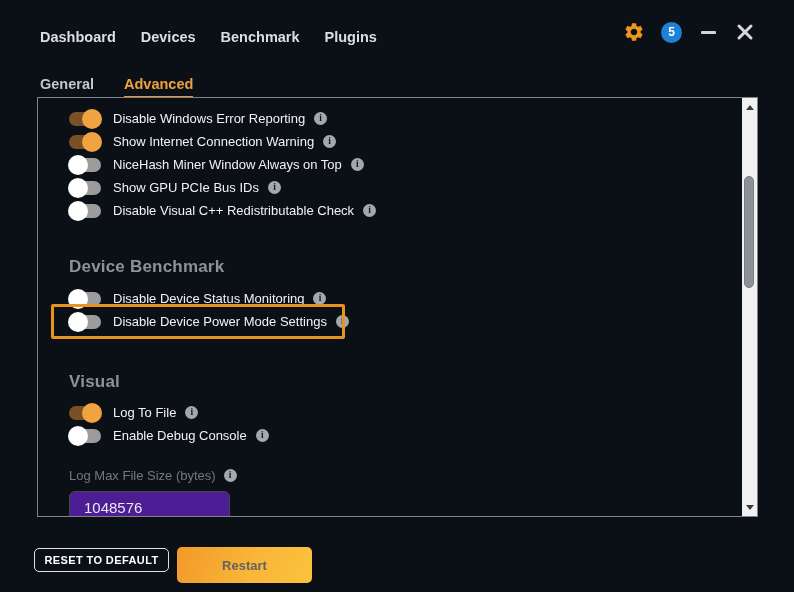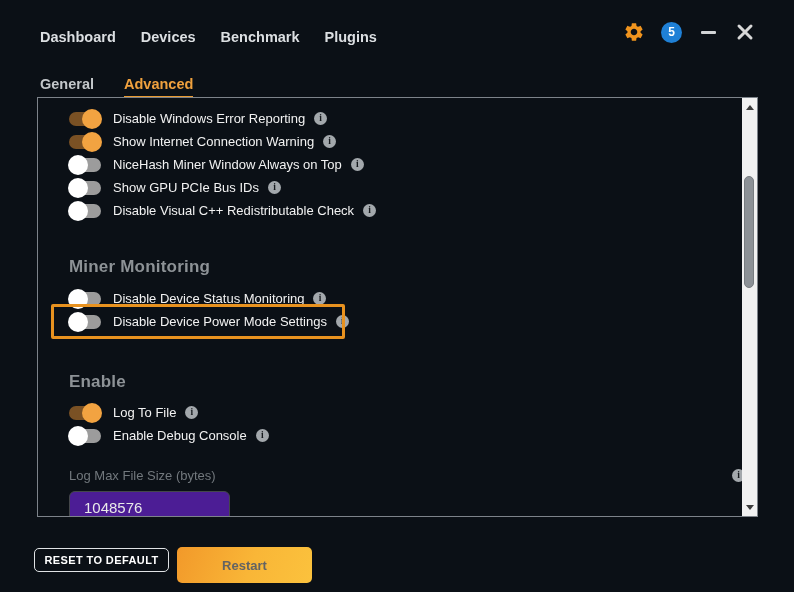--- a/index.html
+++ b/index.html
@@ -40,21 +40,21 @@
   .info-icon::before { content:"i"; font-family:"Liberation Serif", serif; font-weight:700;
                        font-size:9.5px; color:#15191d; line-height:1; }
   .section-title { font-size:17px; font-weight:700; color:#8d9296; letter-spacing:.2px; line-height:24px; }
   .dm-title { margin-top:33px; }
   .dm-rows { margin-top:8px; }
   .log-title { margin-top:37px; }
   .log-rows { margin-top:7px; }
   .hl-frame { position:absolute; left:-18px; top:-6px; width:294px; height:35px;
               border:3px solid #e8921f; border-radius:2px; pointer-events:none; }
   .field-label { margin-top:21px; display:flex; align-items:center; gap:8px;
-                 font-size:13px; color:#72787d; font-weight:400;justify-content:space-between; }
+                 font-size:13px; color:#72787d; font-weight:400; }
   .field-input { margin-top:8px; display:block; width:161px; height:44px; background:#4c1d95;
                  border:1px solid #44474a; border-radius:6px; color:#e9e9e9; font-size:15px;
                  font-family:"Liberation Sans", sans-serif; padding:0 0 12px 14px; outline:none; }
   
   .scrollbar { position:absolute; right:0; top:0; bottom:0; width:15px; background:#f1f1f1; }
   .sb-up, .sb-down { position:absolute; left:0; width:15px; height:14px; display:flex;
                      align-items:center; justify-content:center; cursor:pointer; }
   .sb-up { top:2px; } .sb-down { bottom:2px; }
   .tri-up { width:0; height:0; border-left:4px solid transparent; border-right:4px solid transparent;
             border-bottom:5px solid #3c3c3c; }
@@ -136,40 +136,40 @@
       <span class="info-icon"></span>
     </div>
     <div class="row">
       <span class="toggle">
           <span class="knob"></span>
         </span>
       <span class="row-label">Disable Visual C++ Redistributable Check</span>
       <span class="info-icon"></span>
     </div>
 
-    <div class="section-title dm-title">Miner Monitoring</div>
+    <div class="section-title dm-title">Device Benchmark</div>
     <div class="dm-rows">
       <div class="row">
         <span class="toggle">
             <span class="knob"></span>
           </span>
         <span class="row-label">Disable Device Status Monitoring</span>
         <span class="info-icon"></span>
       </div>
       <div class="row">
         <span class="hl-frame"></span>
         <span class="toggle">
             <span class="knob"></span>
           </span>
         <span class="row-label">Disable Device Power Mode Settings</span>
         <span class="info-icon"></span>
       </div>
     </div>
 
-    <div class="section-title log-title">Enable</div>
+    <div class="section-title log-title">Visual</div>
     <div class="log-rows">
       <div class="row">
         <span class="toggle on">
             <span class="knob"></span>
           </span>
         <span class="row-label">Log To File</span>
         <span class="info-icon"></span>
       </div>
       <div class="row">
         <span class="toggle">

